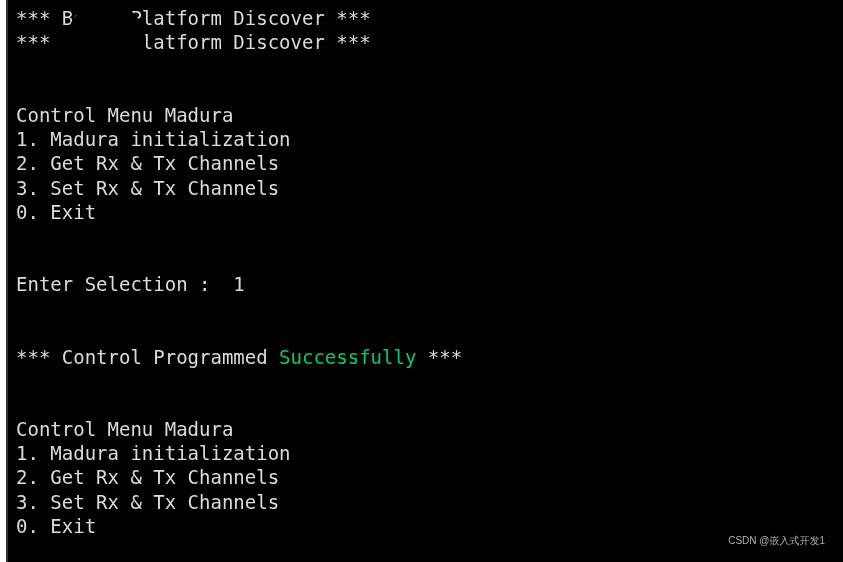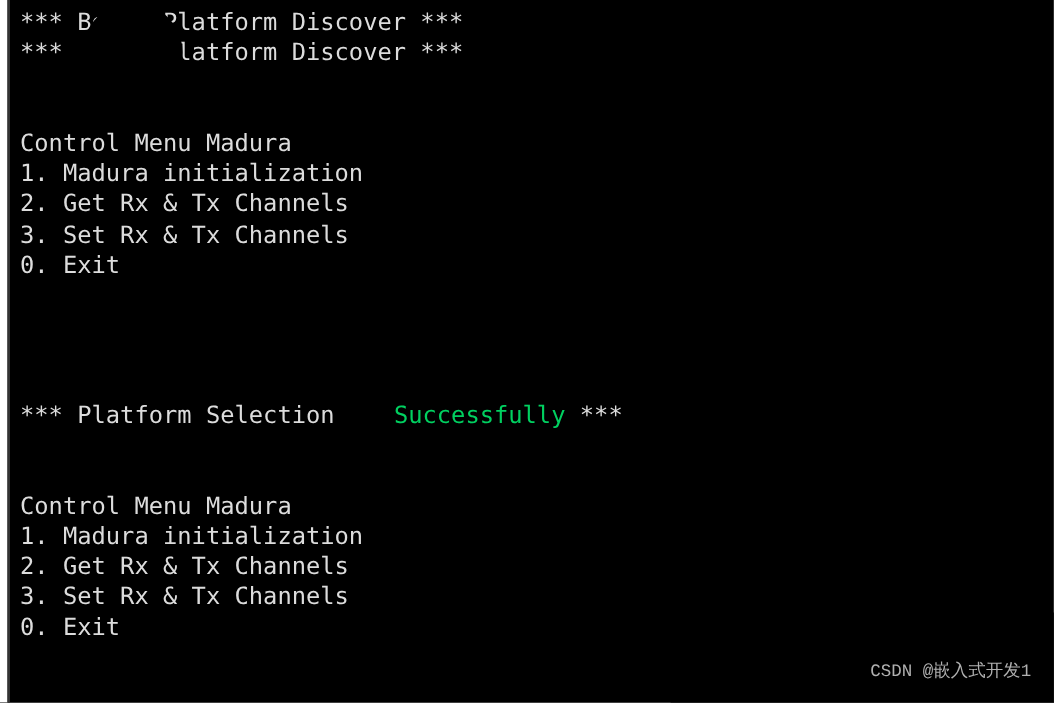--- a/index.html
+++ b/index.html
@@ -27,21 +27,20 @@
       color: #dcdcdc;
       position: relative;
       overflow: hidden;
     }
     .line {
       white-space: pre;
       min-height: 24px;
     }
     .success {
       color: #00d060;
-      margin-left: 36px;
     }
     .blackdot {
       position: absolute;
       background: #000;
       border-radius: 50%;
     }
     .dot1 {
       width: 80px;
       height: 80px;
       top: 2px;
@@ -54,43 +53,44 @@
       background: #000;
       border-radius: 90px;
       bottom: -40px;
       right: -30px;
     }
     .watermark {
       position: absolute;
       bottom: 14px;
       right: 18px;
       color: #b0b0b0;
-      font-family: Liberation Mono, monospace;
-      font-size: 14px;
+      font-family: Liberation Sans, sans-serif;
+      font-size: 10px;
       z-index: 10;
     }
   </style>
 </head>
 <body>
 
 <div class="terminal">
   <div class="line">*** Begin Platform Discover ***</div>
   <div class="line">***       Platform Discover ***</div>
   <div class="line"></div>
   <div class="line"></div>
   <div class="line">Control Menu Madura</div>
   <div class="line">1. Madura initialization</div>
   <div class="line">2. Get Rx &amp; Tx Channels</div>
   <div class="line">3. Set Rx &amp; Tx Channels</div>
   <div class="line">0. Exit</div>
   <div class="line"></div>
   <div class="line"></div>
+  <div class="line">Enter Selection :  1</div>
   <div class="line"></div>
   <div class="line"></div>
-  <div class="line"><span>*** Platform Selection </span><span class="success">Successfully</span><span> ***</span></div>
+  <div class="line"><span>*** Control Programmed </span><span class="success">Successfully</span><span> ***</span></div>
   <div class="line"></div>
   <div class="line"></div>
   <div class="line">Control Menu Madura</div>
   <div class="line">1. Madura initialization</div>
   <div class="line">2. Get Rx &amp; Tx Channels</div>
   <div class="line">3. Set Rx &amp; Tx Channels</div>
   <div class="line">0. Exit</div>
 
   <div class="blackdot dot1"></div>
   <div class="dot2"></div>

